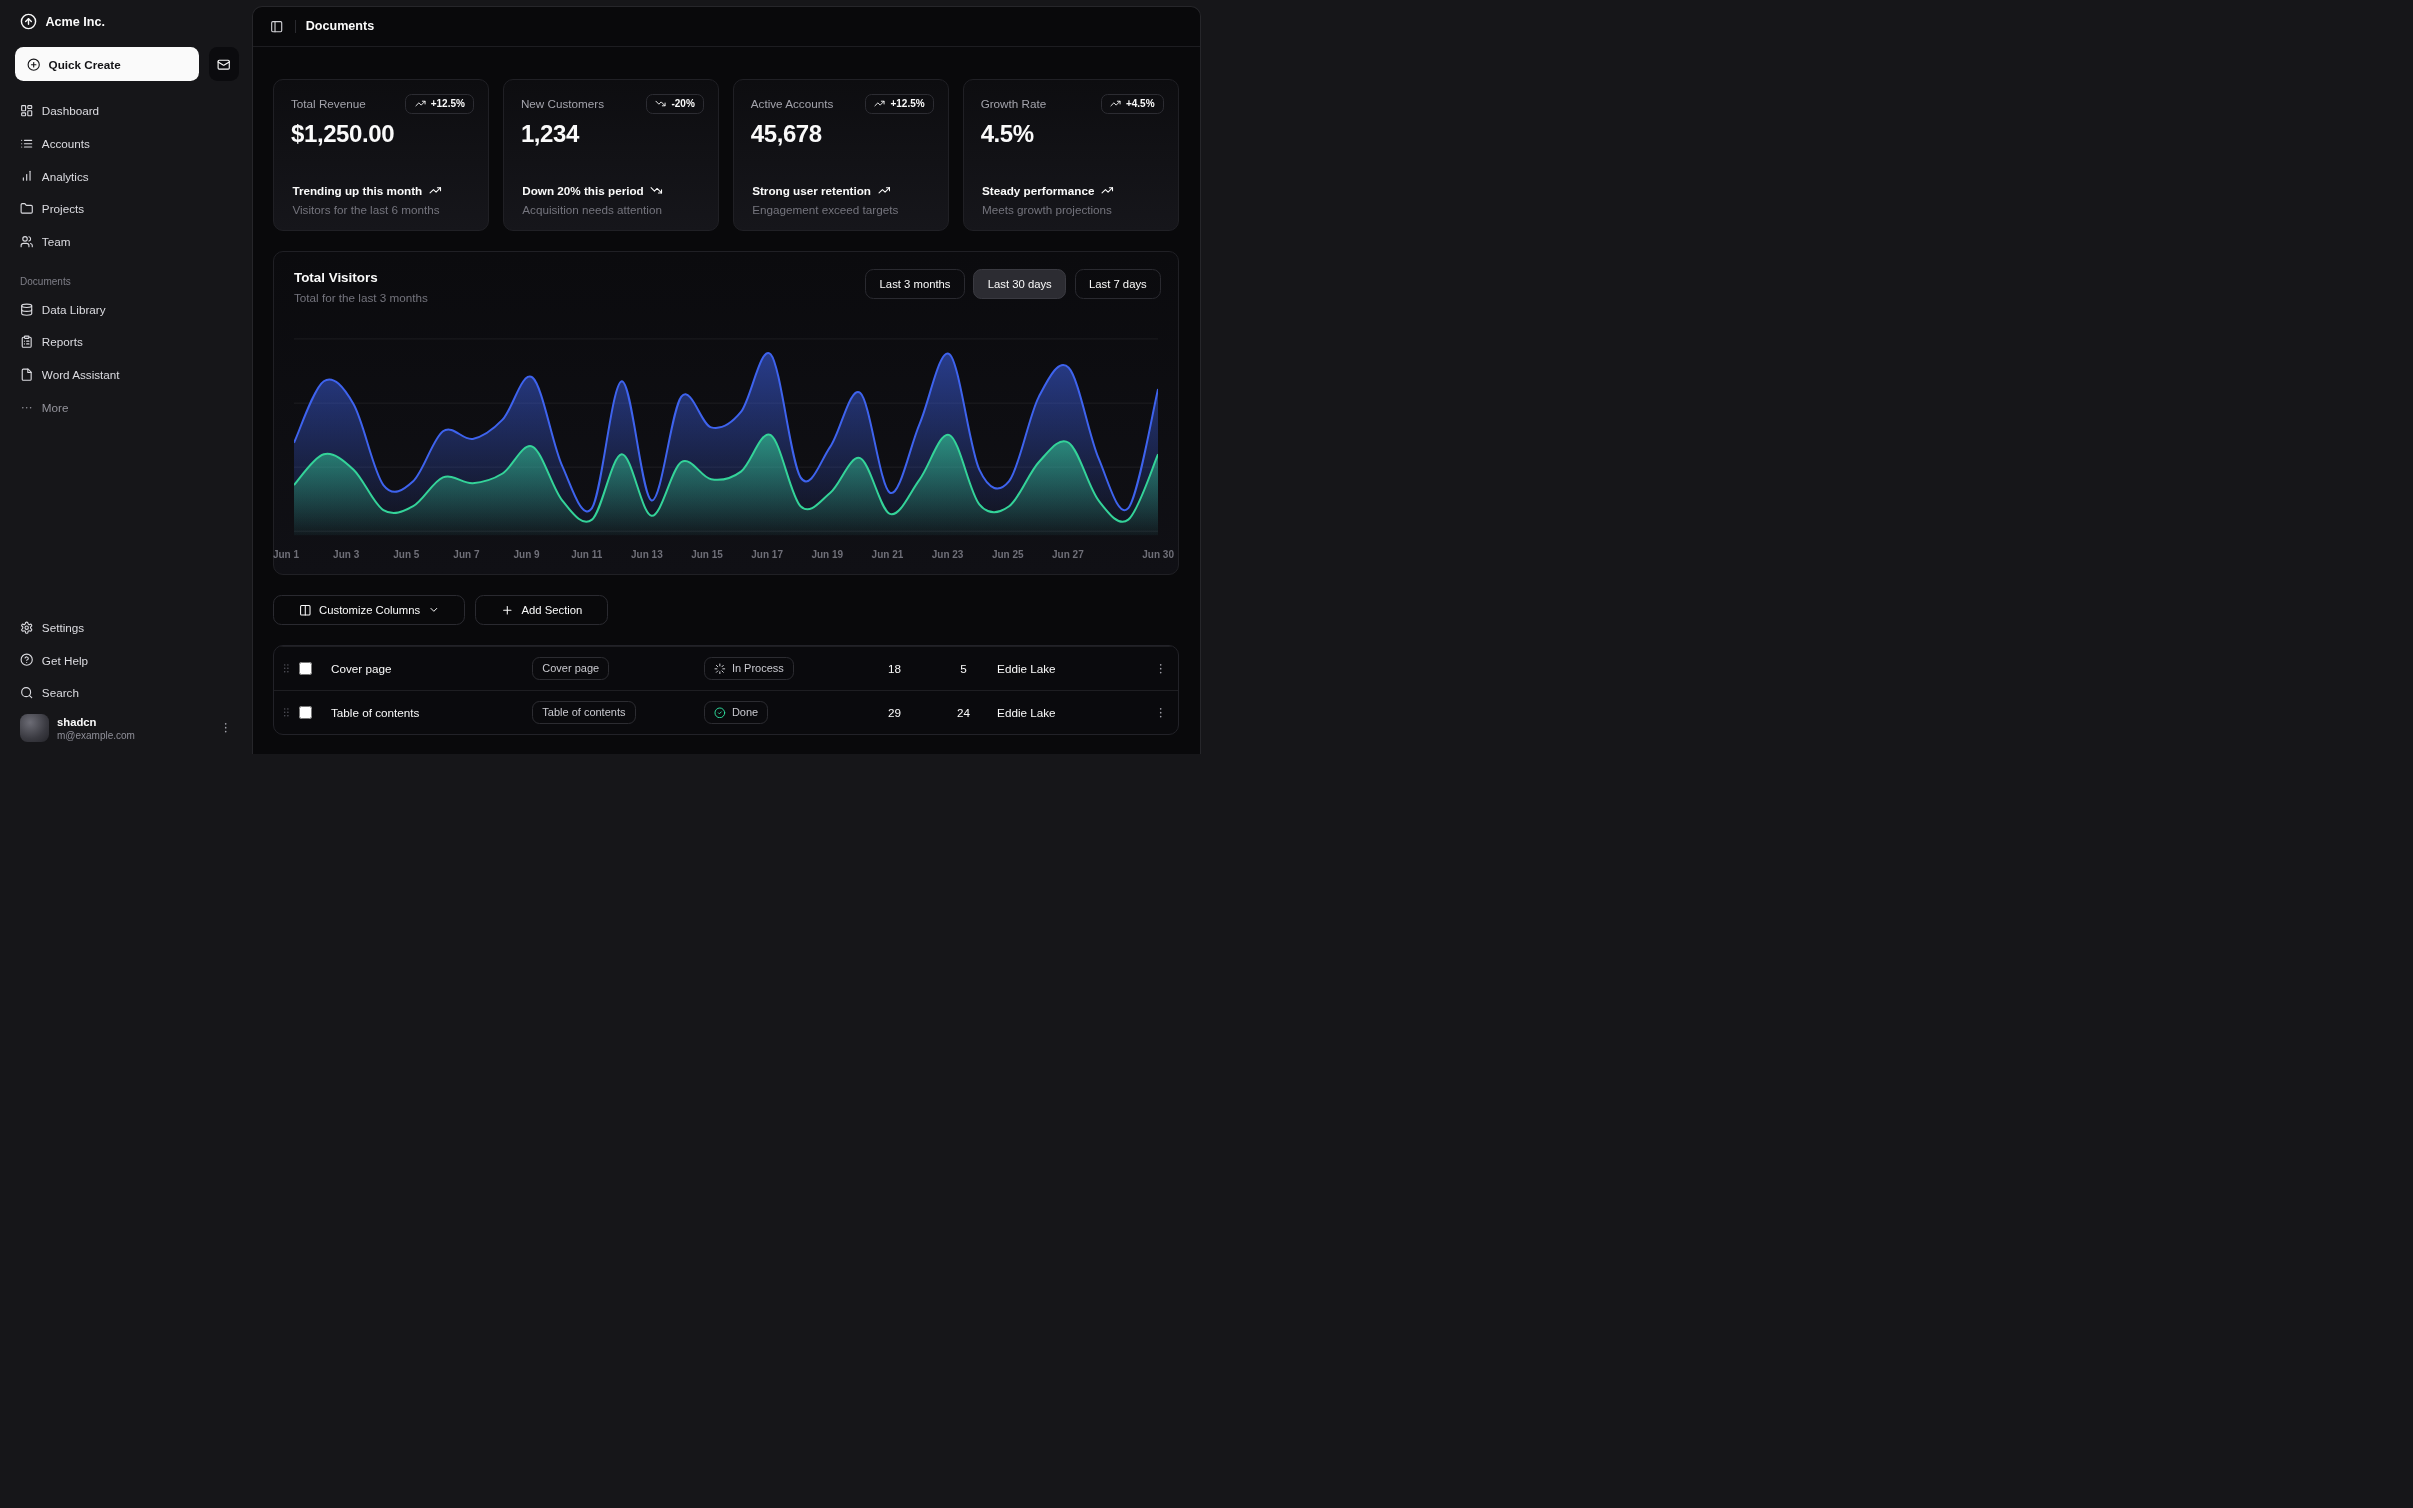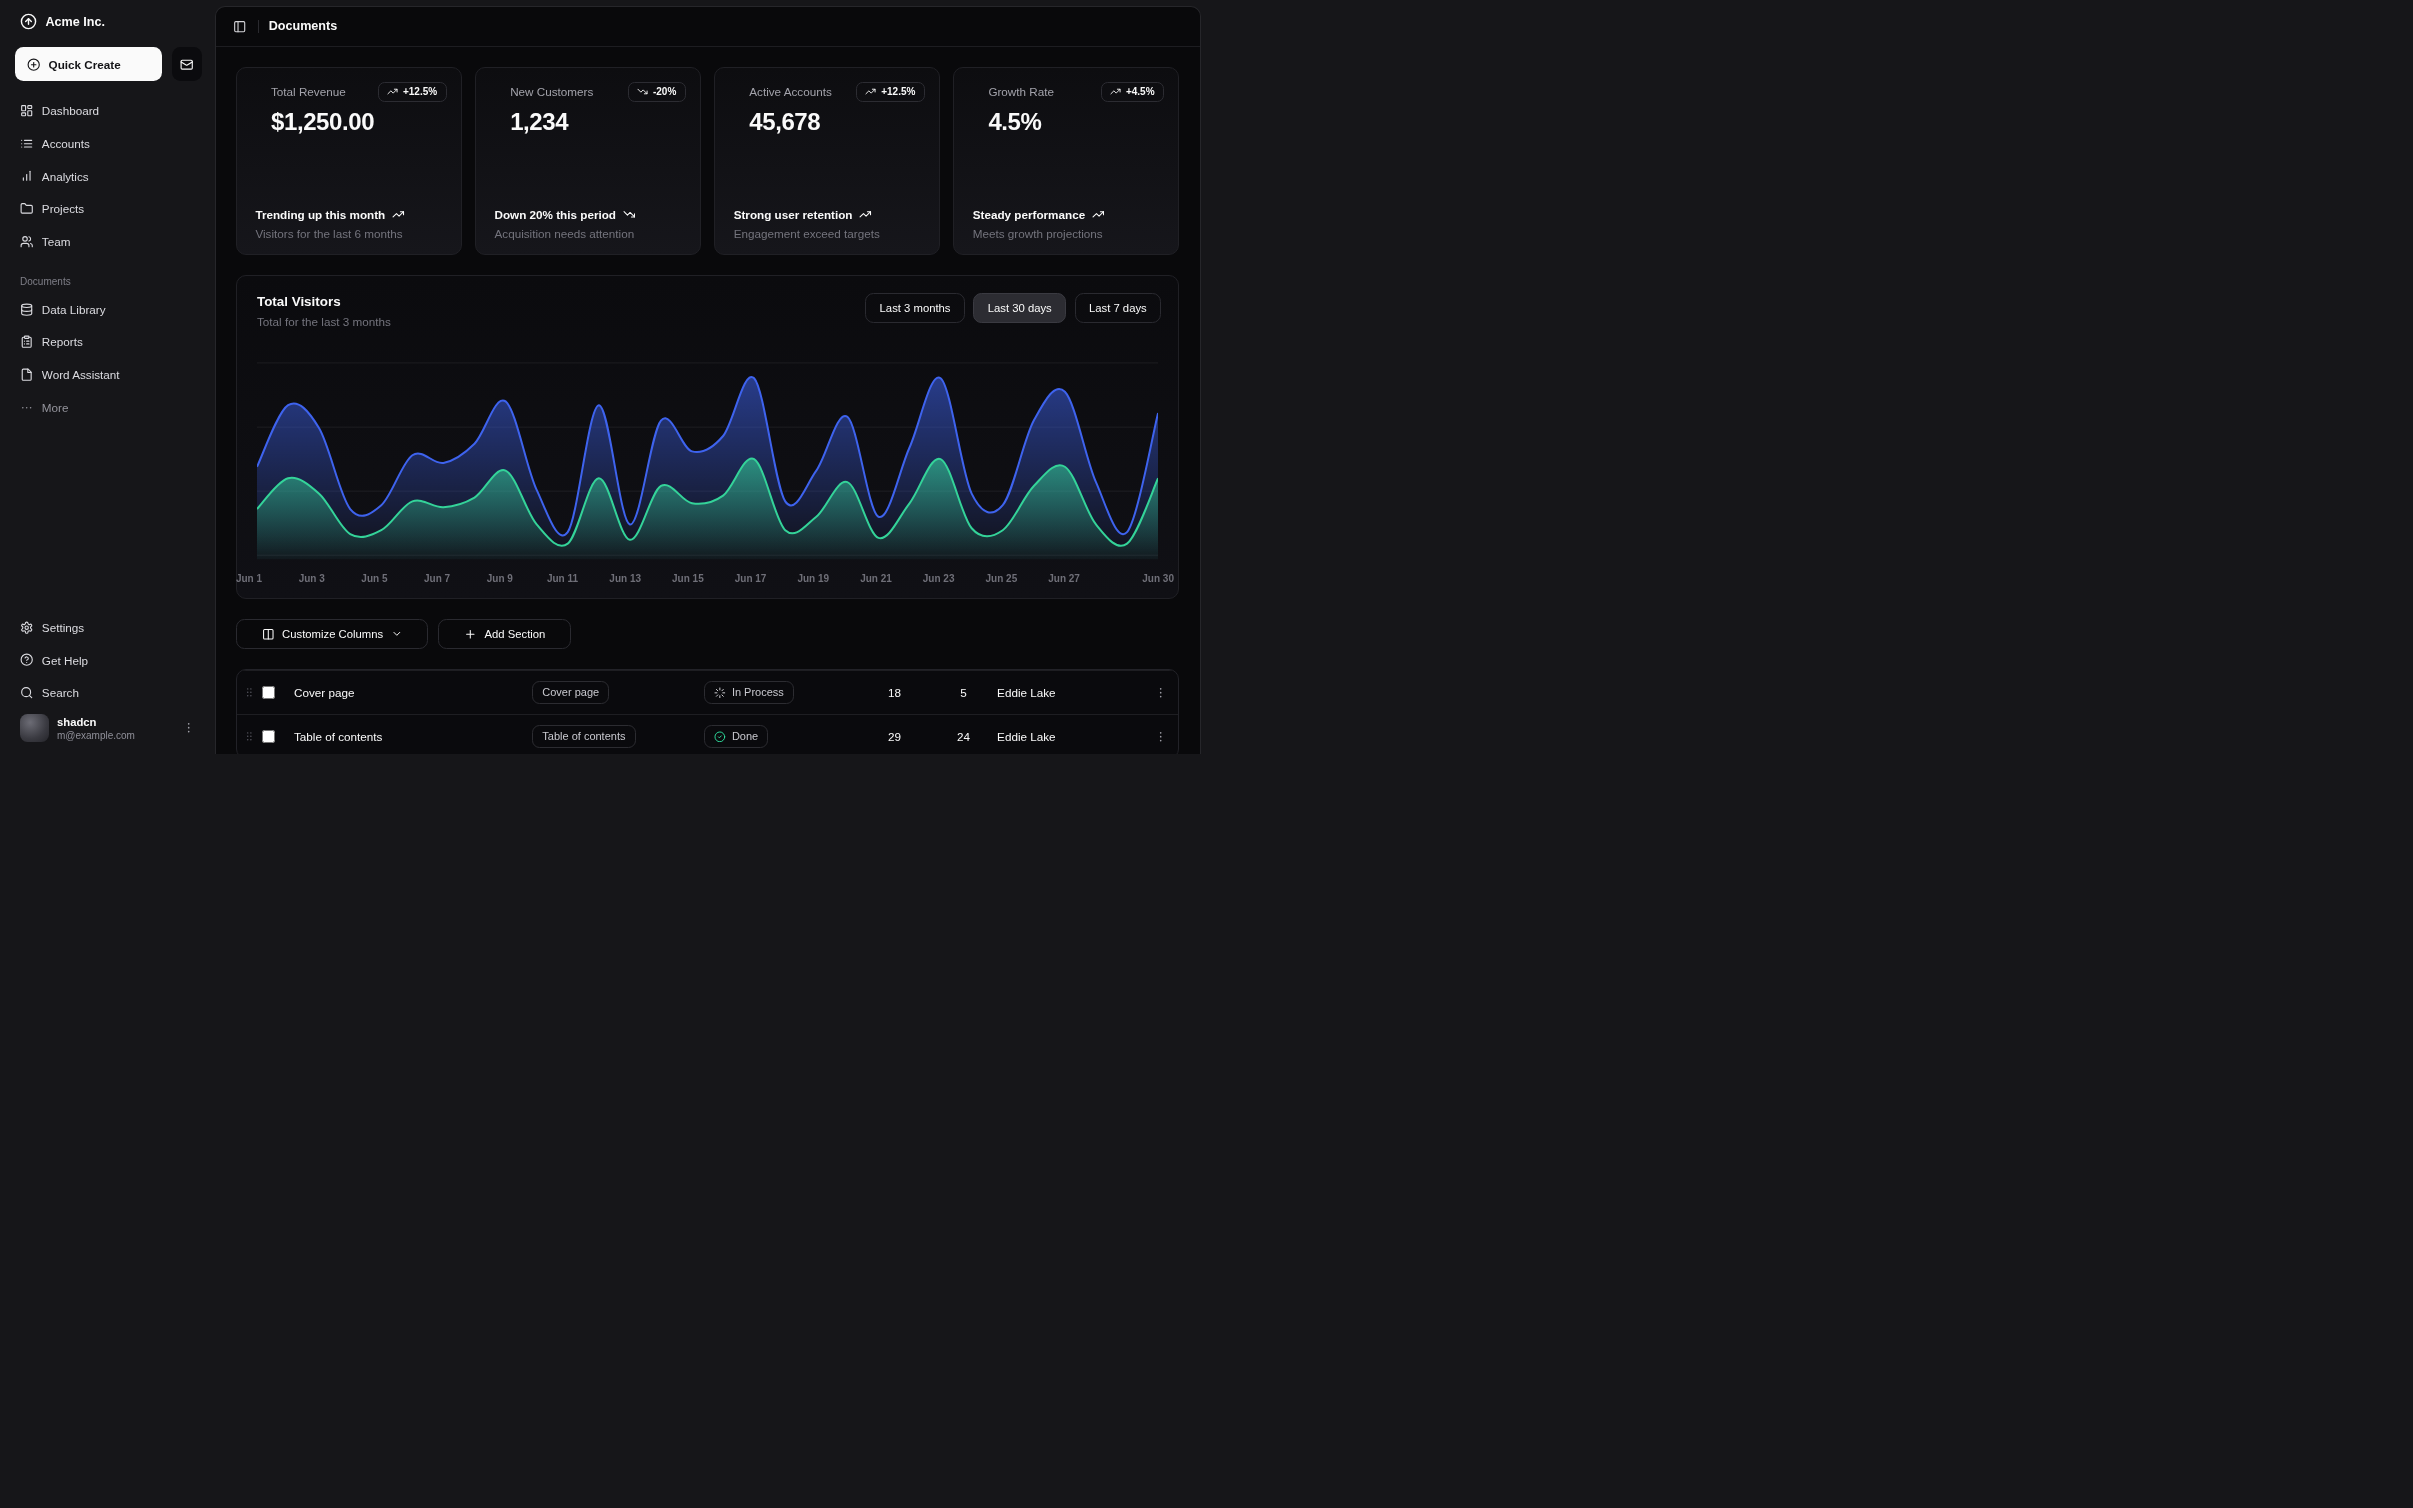--- a/index.html
+++ b/index.html
@@ -6,21 +6,21 @@
   html,body { width:1207px; height:754px; overflow:hidden; }
   body {
     background:#161619; color:#fafafa;
     font-family:"Liberation Sans", sans-serif;
     display:flex;
     -webkit-font-smoothing:antialiased;
   }
   svg { display:block; }
 
   
-  .sidebar { width:215px; flex:none; display:flex; flex-direction:column; padding:0 13.4px; }
+  .sidebar { width:252px; flex:none; display:flex; flex-direction:column; padding:0 13.4px; }
   .brand { display:flex; align-items:center; gap:8.4px; margin:13.4px 0 17px; padding-left:6.7px;
            font-size:12.6px; font-weight:700; }
   .quick-row { display:flex; gap:10px; margin-bottom:15px; padding-left:1.7px; }
   .quick-btn { flex:1; height:34px; border-radius:8.4px; background:#fafafa; color:#141417;
                font-weight:600; font-size:11.7px; display:flex; align-items:center; gap:8.4px;
                padding:0 11.7px; border:none; cursor:pointer; font-family:inherit; }
   .mail-btn { width:30px; height:34px; border-radius:8.4px; background:#0b0b0e; color:#fafafa;
               display:flex; align-items:center; justify-content:center; border:none; cursor:pointer; }
   .nav { display:flex; flex-direction:column; gap:4.2px; }
   .nav-item { display:flex; align-items:center; gap:8.4px; height:28.5px; padding:0 6.7px;
@@ -44,22 +44,22 @@
   .topbar { height:40px; flex:none; border-bottom:0.8px solid #1d1d21; display:flex;
             align-items:center; padding:0 11.7px; }
   .icon-btn { width:23.5px; height:23.5px; border:none; background:transparent; color:#d4d4d8;
               border-radius:5.9px; display:flex; align-items:center; justify-content:center; cursor:pointer; }
   .tb-divider { width:0.8px; height:13.4px; background:#2a2a2f; margin:0 10px 0 6.7px; }
   .page-title { font-size:12.6px; font-weight:600; }
   .content { flex:1; padding:20px 21px 0 20px; display:flex; flex-direction:column; gap:20px; overflow:hidden; }
 
   
   .cards { display:grid; grid-template-columns:repeat(4,1fr); gap:13.4px; flex:none; }
-  .card { position:relative; height:188px; border:0.8px solid #202025; border-radius:10px;
-          background:linear-gradient(to top,#16161b,#0d0d10); padding:17px 34px; }
+  .card { position:relative; height:152px; border:0.8px solid #202025; border-radius:10px;
+          background:linear-gradient(to top,#16161b,#0d0d10); padding:17px 17px;margin-top:12px; }
   .card-title { font-size:11.7px; color:#a3a3ab; }
   .card-badge { position:absolute; top:14.2px; right:14.2px; display:flex; gap:5px; align-items:center;
                 border:0.8px solid #2c2c32; border-radius:6.7px; padding:3.4px 8.4px; font-size:10px;
                 font-weight:600; color:#fafafa; }
   .card-value { margin-top:10px; font-size:24px; font-weight:700; letter-spacing:-0.4px; }
   .card-footer { position:absolute; left:18.4px; bottom:14.2px; display:flex; flex-direction:column; gap:5.9px; }
   .cf1 { font-size:11.7px; font-weight:600; display:flex; gap:6.7px; align-items:center; color:#fafafa; }
   .cf2 { font-size:11.7px; color:#74747d; }
 
   

